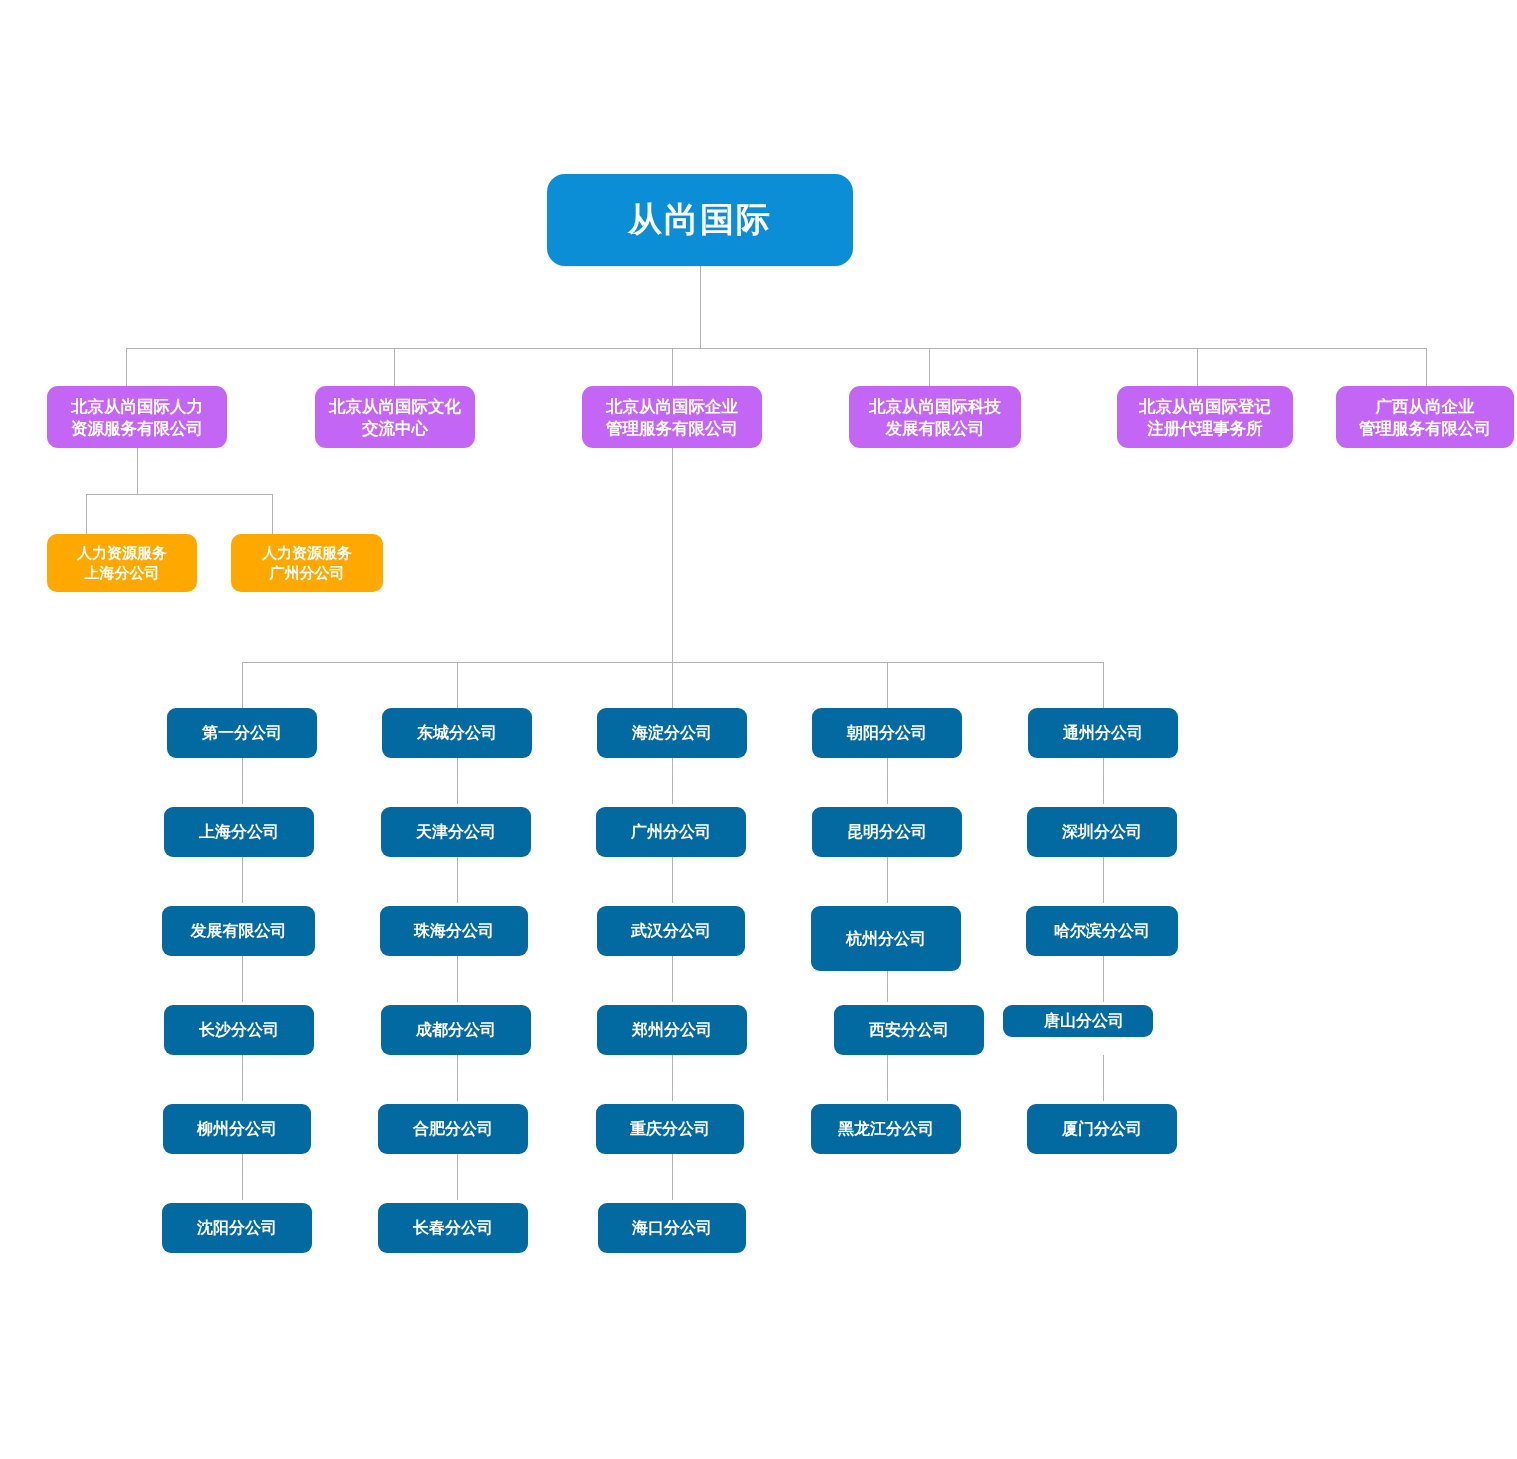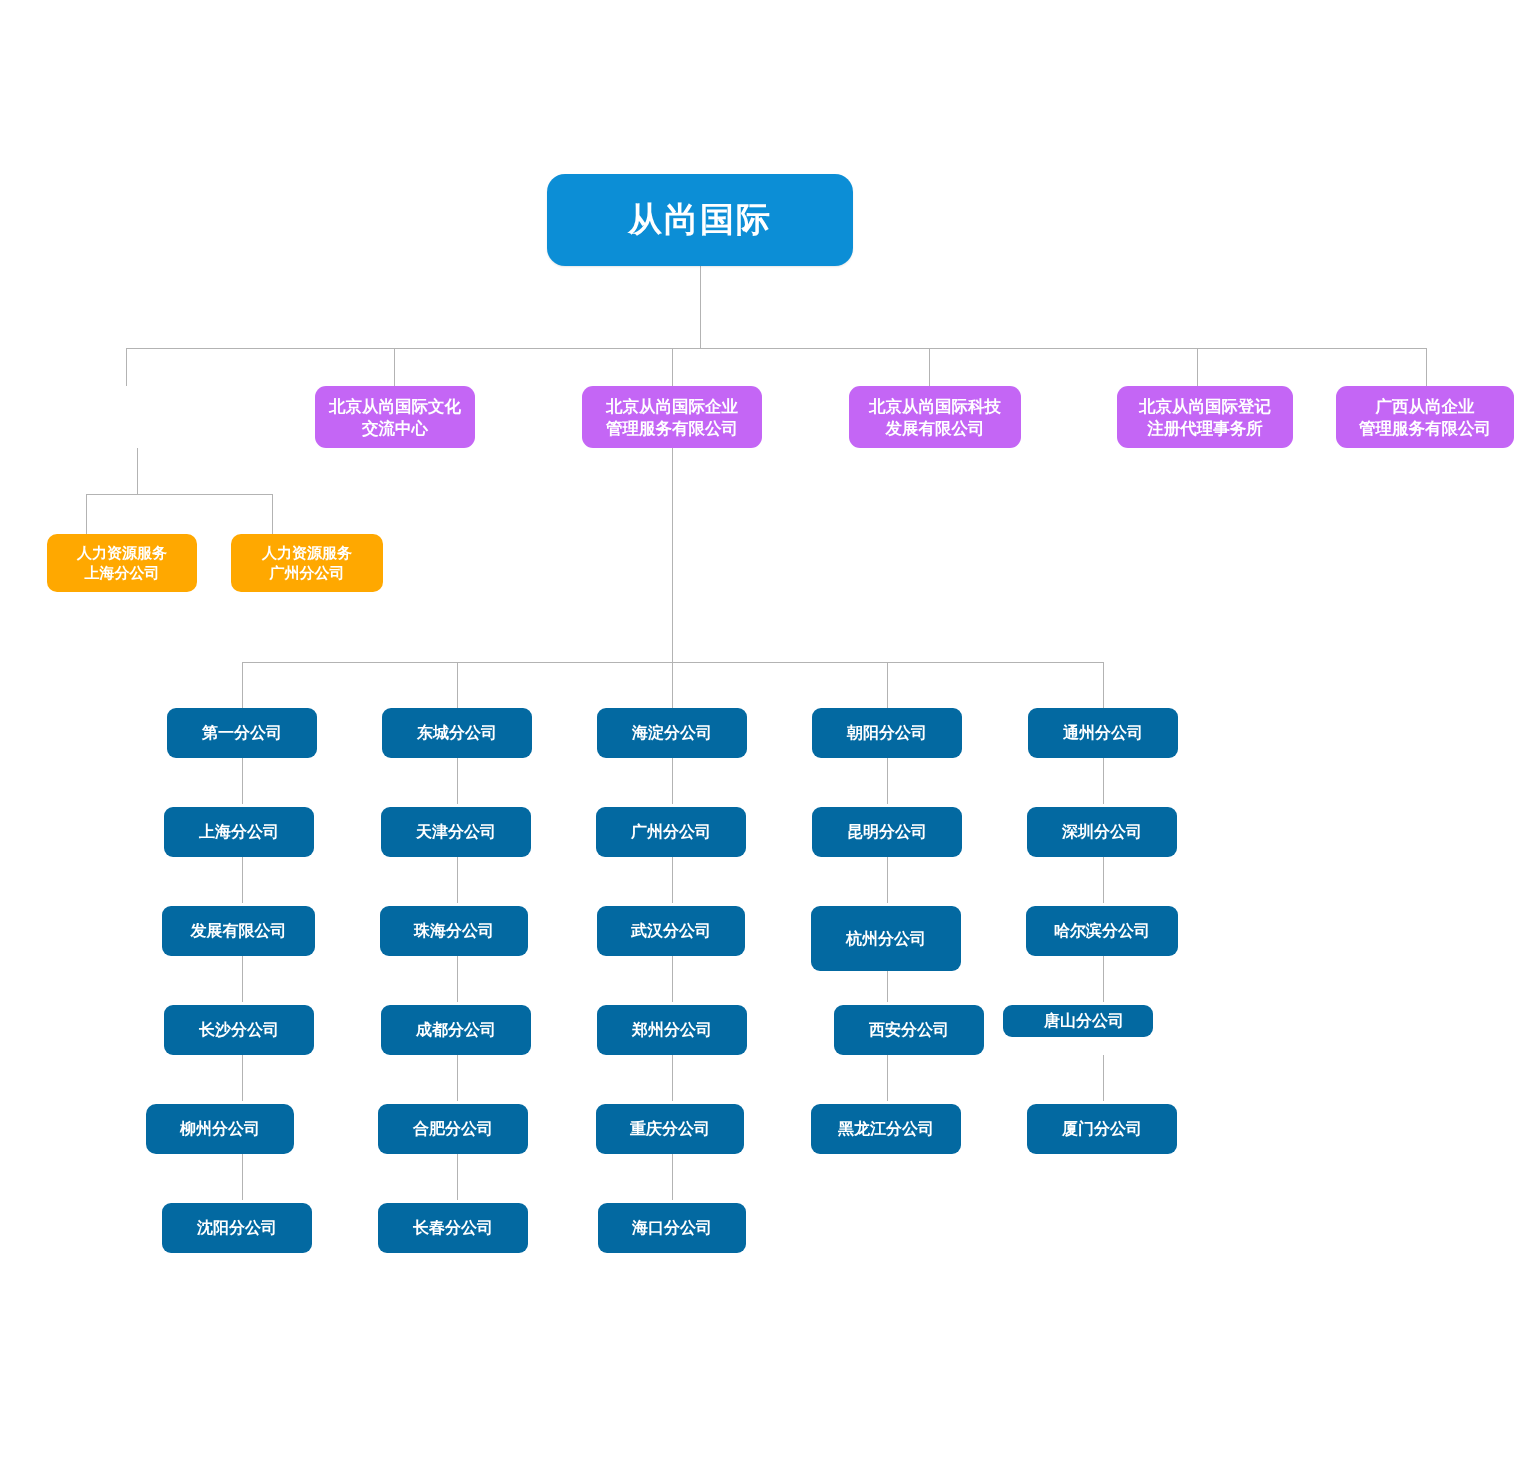--- a/index.html
+++ b/index.html
@@ -73,20 +73,22 @@
 
   <div class="conn conn-h" style="left:126px; top:348px; width:1300px;"></div>
 
   <div class="conn conn-v" style="left:126px; top:348px; height:38px;"></div>
   <div class="conn conn-v" style="left:394px; top:348px; height:38px;"></div>
   <div class="conn conn-v" style="left:672px; top:348px; height:38px;"></div>
   <div class="conn conn-v" style="left:929px; top:348px; height:38px;"></div>
   <div class="conn conn-v" style="left:1197px; top:348px; height:38px;"></div>
   <div class="conn conn-v" style="left:1426px; top:348px; height:38px;"></div>
 
+  <div class="node node-l1" style="left:47px; top:386px; width:180px; height:62px;">北京从尚国际人力
+资源服务有限公司</div>
 
   <div class="node node-l1" style="left:315px; top:386px; width:160px; height:62px;">北京从尚国际文化
 交流中心</div>
 
   <div class="node node-l1" style="left:582px; top:386px; width:180px; height:62px;">北京从尚国际企业
 管理服务有限公司</div>
 
   <div class="node node-l1" style="left:849px; top:386px; width:172px; height:62px;">北京从尚国际科技
 发展有限公司</div>
 
@@ -141,21 +143,21 @@
 
   <div class="conn conn-v" style="left:1103px; top:758px; height:46px;"></div>
   <div class="conn conn-v" style="left:1103px; top:857px; height:46px;"></div>
   <div class="conn conn-v" style="left:1103px; top:956px; height:46px;"></div>
   <div class="conn conn-v" style="left:1103px; top:1055px; height:46px;"></div>
 
   <div class="node node-green" style="left:167px; top:708px; width:150px; height:50px;">第一分公司</div>
   <div class="node node-green" style="left:164px; top:807px; width:150px; height:50px;">上海分公司</div>
   <div class="node node-green" style="left:162px; top:906px; width:153px; height:50px;">发展有限公司</div>
   <div class="node node-green" style="left:164px; top:1005px; width:150px; height:50px;">长沙分公司</div>
-  <div class="node node-green" style="left:146px; top:1104px; width:148px; height:50px;border-radius:10px;">柳州分公司</div>
+  <div class="node node-green" style="left:163px; top:1104px; width:148px; height:50px;">柳州分公司</div>
   <div class="node node-green" style="left:162px; top:1203px; width:150px; height:50px;">沈阳分公司</div>
 
   <div class="node node-green" style="left:382px; top:708px; width:150px; height:50px;">东城分公司</div>
   <div class="node node-green" style="left:381px; top:807px; width:150px; height:50px;">天津分公司</div>
   <div class="node node-green" style="left:380px; top:906px; width:148px; height:50px;">珠海分公司</div>
   <div class="node node-green" style="left:381px; top:1005px; width:150px; height:50px;">成都分公司</div>
   <div class="node node-green" style="left:378px; top:1104px; width:150px; height:50px;">合肥分公司</div>
   <div class="node node-green" style="left:378px; top:1203px; width:150px; height:50px;">长春分公司</div>
 
   <div class="node node-green" style="left:597px; top:708px; width:150px; height:50px;">海淀分公司</div>

